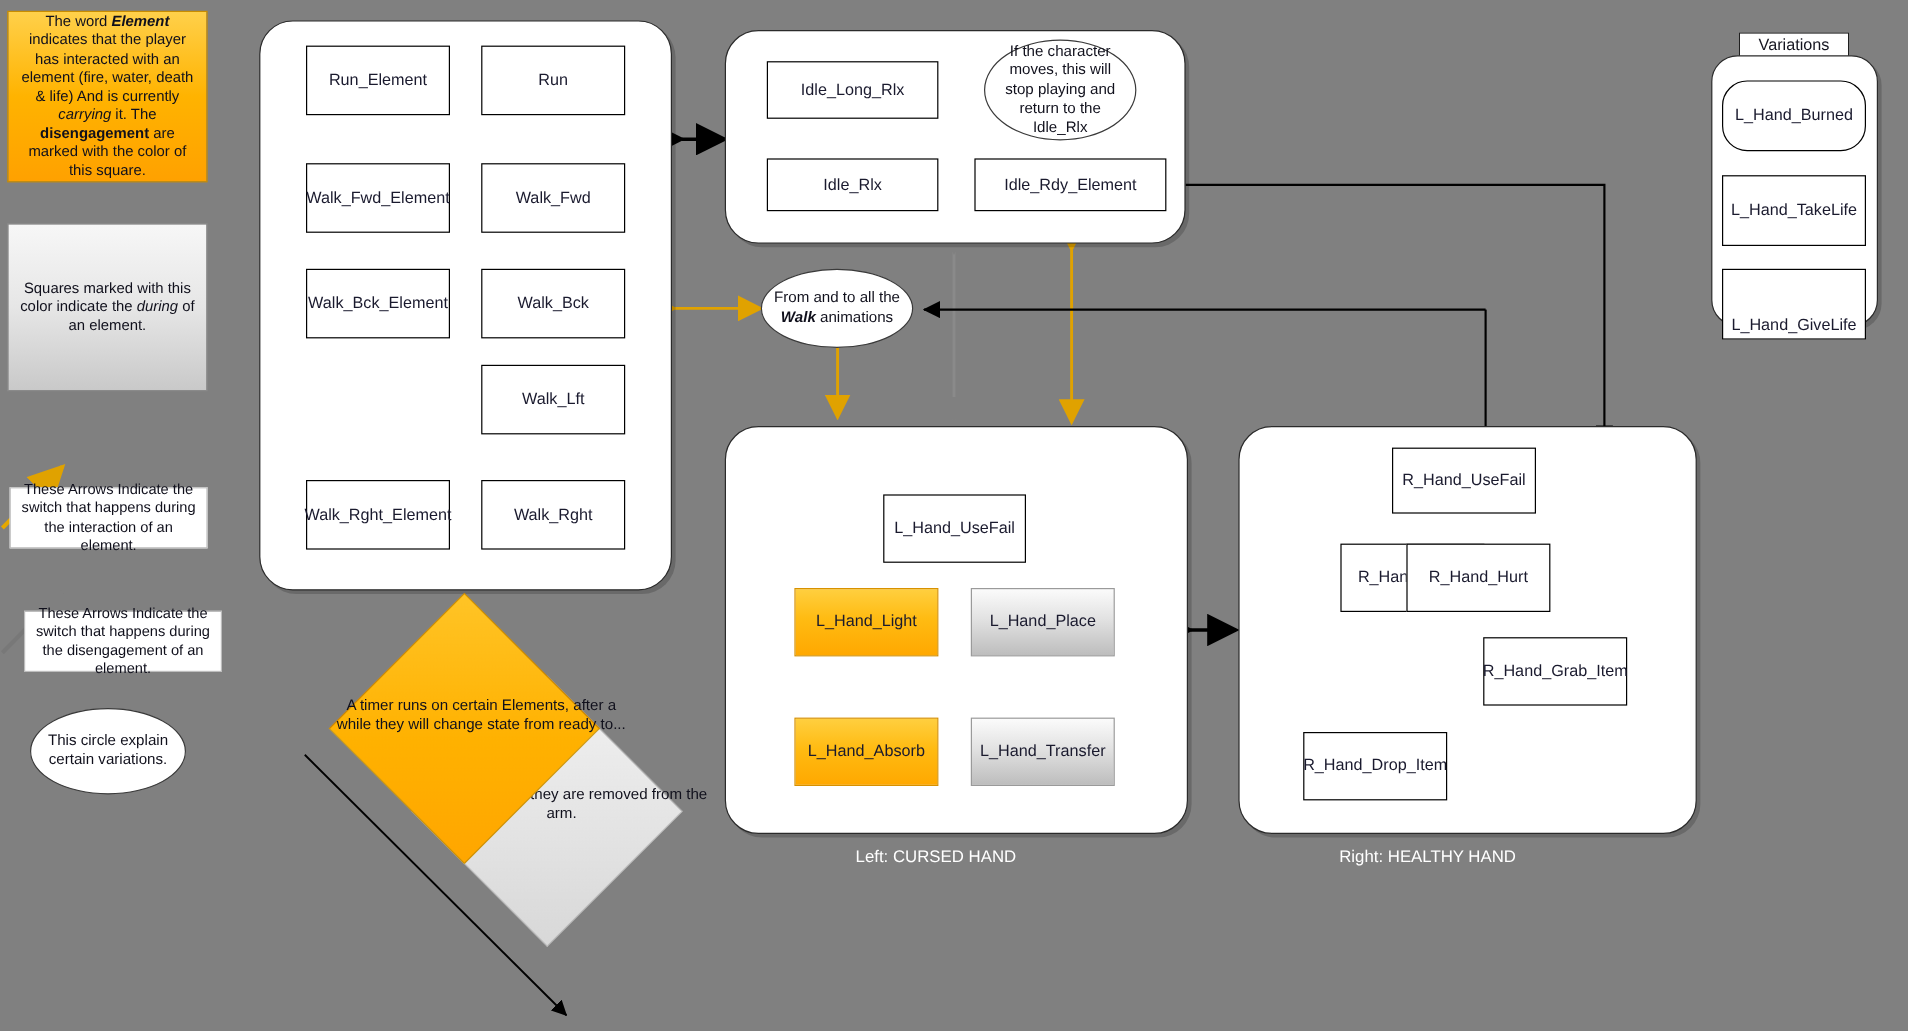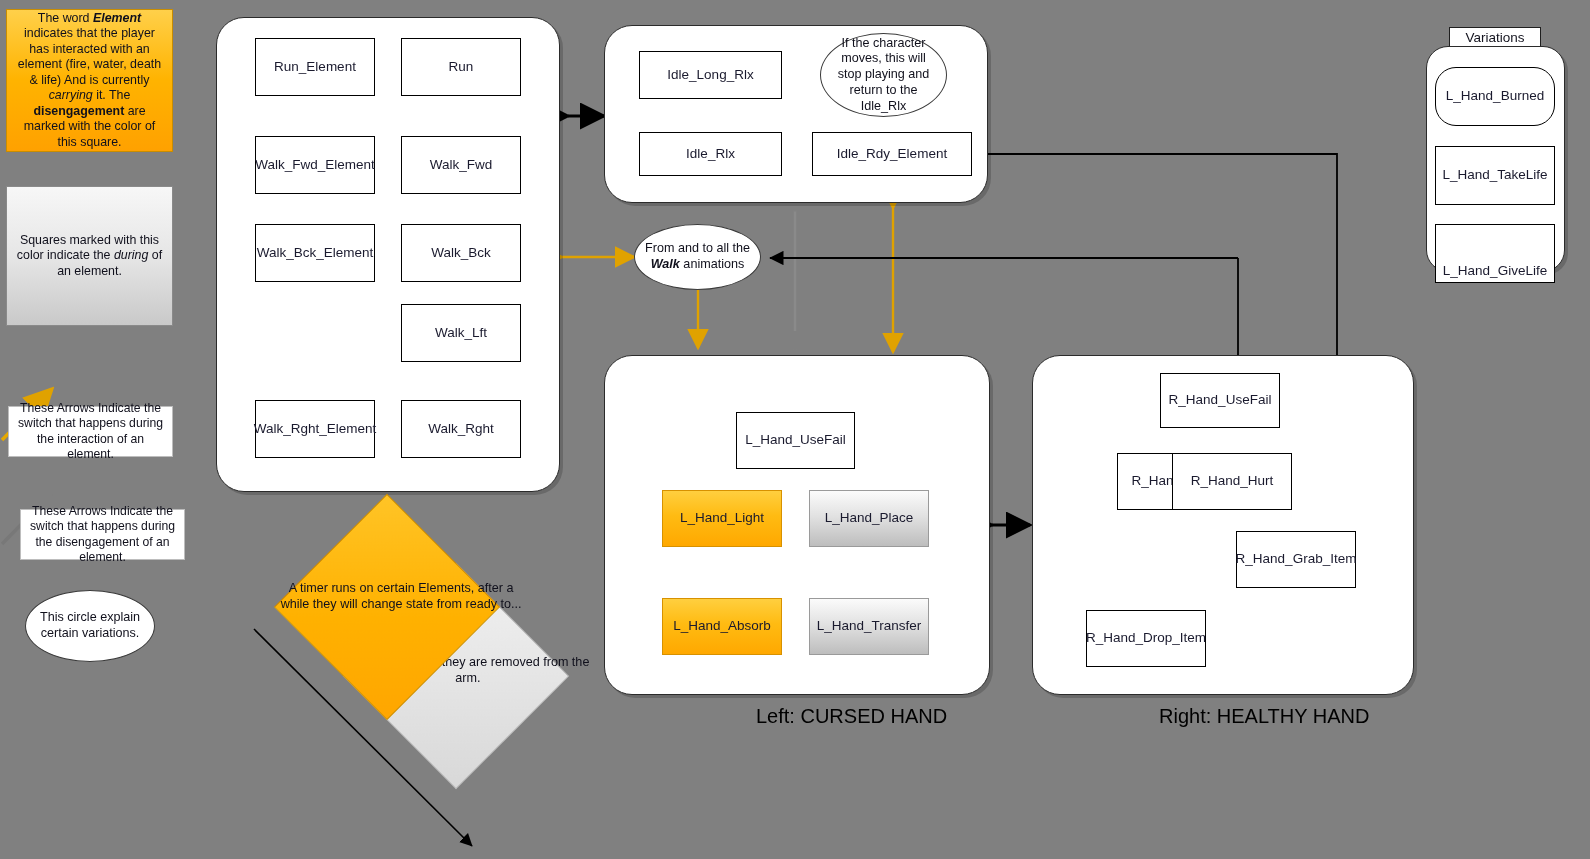--- a/index.html
+++ b/index.html
@@ -69,24 +69,23 @@
     display:flex;align-items:center;justify-content:center;
     text-align:center;
     font-size:12.6px;
     line-height:1.25;
     color:#10101c;
     padding:4px 10px;
   }
 
   .caption{
     position:absolute;
-    font-size:20px;
-    color:#000000;
+    font-size:14px;
+    color:#ffffff;
     white-space:nowrap;
-    margin-left:43px;
   }
 
   .tab{
     position:absolute;
     background:#fff;
     border:1px solid #1f1f1f;
     box-sizing:border-box;
     display:flex;align-items:center;justify-content:center;
     font-size:13.5px;
     color:#14141f;

